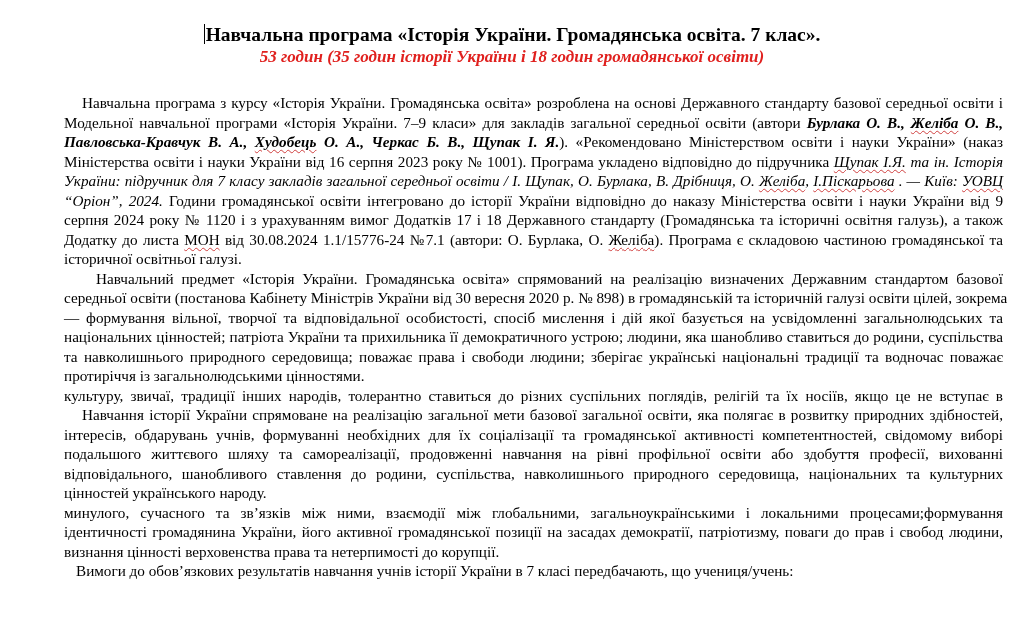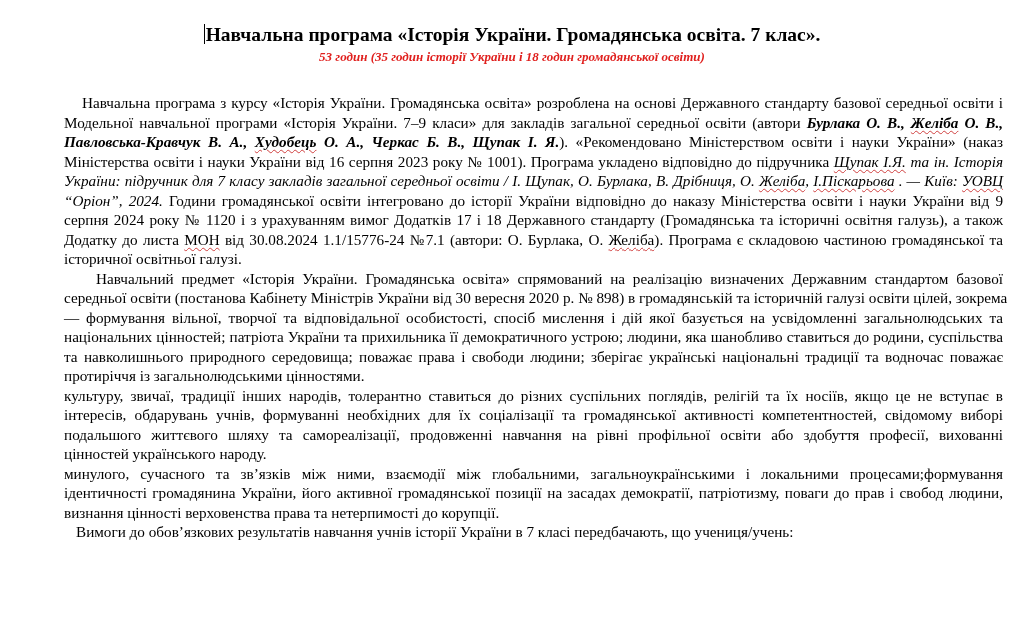--- a/index.html
+++ b/index.html
@@ -4,21 +4,21 @@
 <style>
   html, body { margin: 0; padding: 0; background: #ffffff; }
   body { width: 1024px; height: 617px; overflow: hidden; position: relative;
          font-family: "Liberation Serif", "DejaVu Serif", serif; color: #000; }
   .page { position: absolute; left: 0; top: 0; width: 1024px; height: 617px; border-radius: 20px; }
   .title { position: absolute; top: 24px; left: 0; width: 1024px; text-align: center;
            font-weight: bold; font-size: 19.5px; line-height: 22px; }
   .cursor { display: inline-block; width: 1px; height: 20px; background: #000;
             vertical-align: -3px; margin-right: 1px; }
   .subtitle { position: absolute; top: 46px; left: 0; width: 1024px; text-align: center;
-              font-weight: bold; font-style: italic; font-size: 13px; line-height: 22px; color: #e0201e; }
+              font-weight: bold; font-style: italic; font-size: 17px; line-height: 22px; color: #e0201e; }
   .body { position: absolute; left: 24px; top: 93px; width: 979px; font-size: 15.2px; line-height: 19.5px; }
   .ln { display: block; white-space: nowrap; text-align: justify; text-align-last: justify; height: 19.5px; overflow: visible; margin-left: 40px; }
   .ln.last { text-align-last: left; }
   .ind1 { padding-left: 18px; }
   .ind2 { padding-left: 32px; }
   .ind3 { padding-left: 12px; }
   .bi { font-weight: bold; font-style: italic; }
   .i { font-style: italic; }
   .sq { text-decoration: underline wavy #d04040; text-decoration-thickness: 1px; text-underline-offset: 2px; }
 </style>
@@ -50,22 +50,24 @@
       <span class="ln ind2">Навчальний предмет «Історія України. Громадянська освіта» спрямований на реалізацію визначених Державним стандартом базової</span>
       <span class="ln">середньої освіти (постанова Кабінету Міністрів України від 30 вересня 2020 р. № 898) в громадянській та історичній галузі освіти цілей, зокрема</span>
       <span class="ln">— формування вільної, творчої та відповідальної особистості, спосіб мислення і дій якої базується на усвідомленні загальнолюдських та</span>
       <span class="ln">національних цінностей; патріота України та прихильника її демократичного устрою; людини, яка шанобливо ставиться до родини, суспільства</span>
       <span class="ln">та навколишнього природного середовища; поважає права і свободи людини; зберігає українські національні традиції та водночас поважає</span>
       <span class="ln last">протиріччя із загальнолюдськими цінностями.</span>
       <span class="ln">культуру, звичаї, традиції інших народів, толерантно ставиться до різних суспільних поглядів, релігій та їх носіїв, якщо це не вступає в</span>
     </div>
 
     <div>
+      <span class="ln ind1">Навчання історії України спрямоване на реалізацію загальної мети базової загальної освіти, яка полягає в розвитку природних здібностей,</span>
       <span class="ln">інтересів, обдарувань учнів, формуванні необхідних для їх соціалізації та громадянської активності компетентностей, свідомому виборі</span>
       <span class="ln">подальшого життєвого шляху та самореалізації, продовженні навчання на рівні профільної освіти або здобуття професії, вихованні</span>
+      <span class="ln">відповідального, шанобливого ставлення до родини, суспільства, навколишнього природного середовища, національних та культурних</span>
       <span class="ln last">цінностей українського народу.</span>
     </div>
 
     <div>
       <span class="ln">минулого, сучасного та  зв’язків між ними, взаємодії між глобальними, загальноукраїнськими і локальними процесами;формування</span>
       <span class="ln">ідентичності громадянина України, його активної громадянської позиції на засадах демократії, патріотизму, поваги до прав і свобод людини,</span>
       <span class="ln last">визнання цінності верховенства права та нетерпимості до корупції.</span>
     </div>
 
     <div>

